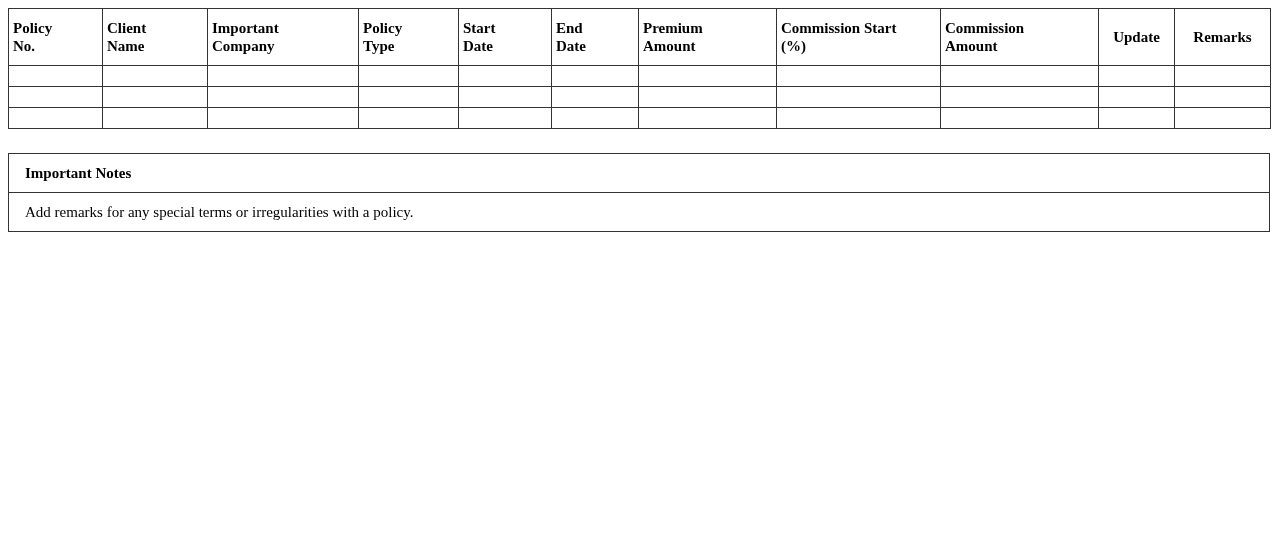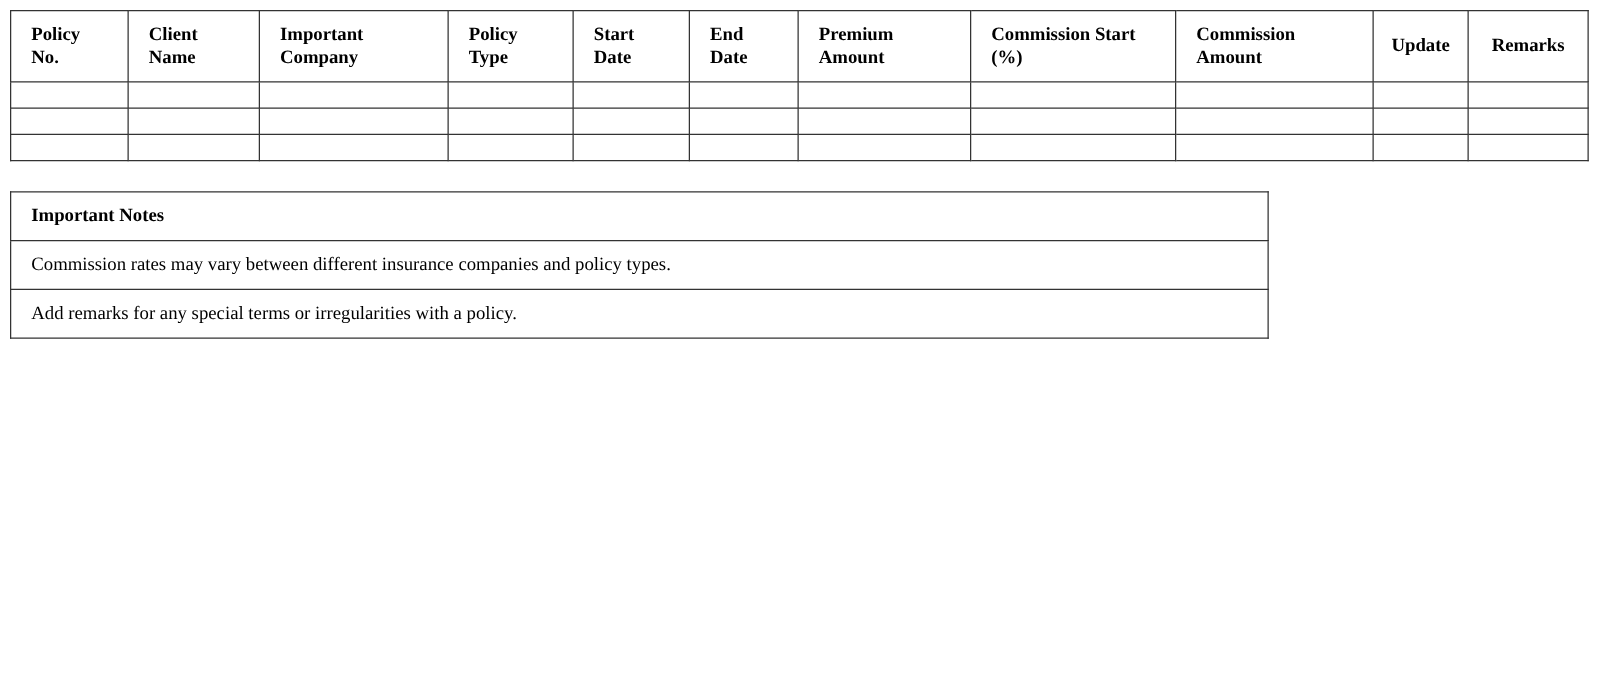--- a/index.html
+++ b/index.html
@@ -18,42 +18,42 @@
     .policy-table {
       position: absolute;
       left: 8px;
       top: 8px;
       width: 1262px;
       border-collapse: collapse;
       table-layout: fixed;
     }
     .policy-table th, .policy-table td {
       border: 1px solid #333333;
-      padding: 0 16px;
+      padding: 0 4px;
       box-sizing: border-box;
     }
     .policy-table th {
       height: 57px;
       font-weight: bold;
       text-align: left;
       vertical-align: middle;
       line-height: 18px;
     }
     .policy-table th.center {
       text-align: center;
       padding: 0 8px;
     }
     .policy-table td {
       height: 21px;
     }
     .notes-table {
       position: absolute;
       left: 8px;
       top: 153px;
-      width: 1007px;
+      width: 1262px;
       border-collapse: collapse;
     }
     .notes-table td {
       border: 1px solid #333333;
       height: 39px;
       padding: 0 16px;
       box-sizing: border-box;
       vertical-align: middle;
     }
     .notes-table td.notes-title {
@@ -134,19 +134,16 @@
     </tr>
   </tbody>
 </table>
 
 <table class="notes-table">
   <tbody>
     <tr>
       <td class="notes-title">Important Notes</td>
     </tr>
     <tr>
-      <td>Commission rates may vary between different insurance companies and policy types.</td>
-    </tr>
-    <tr>
       <td>Add remarks for any special terms or irregularities with a policy.</td>
     </tr>
   </tbody>
 </table>
 
 </body></html>

